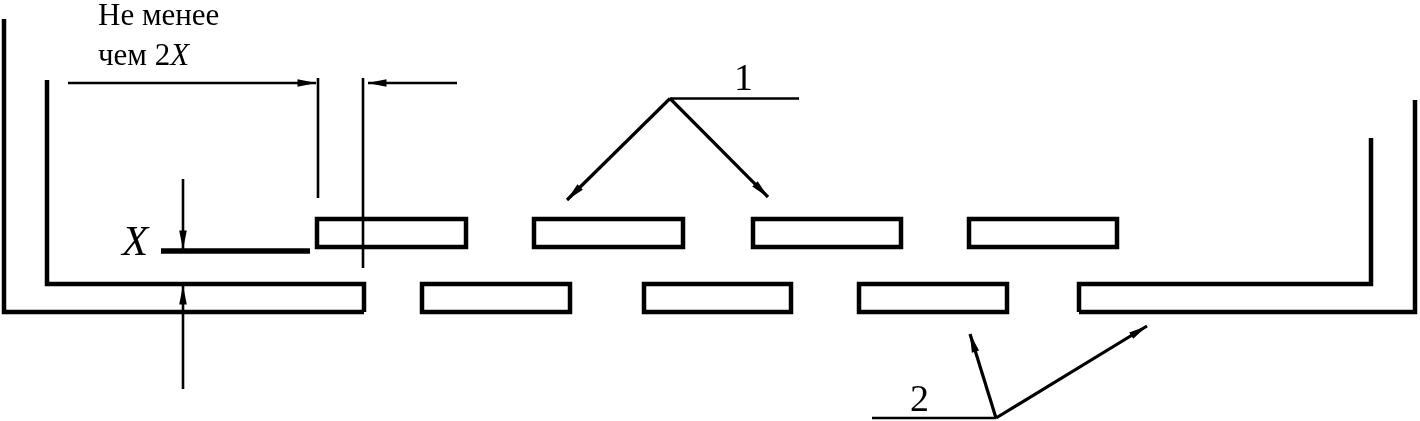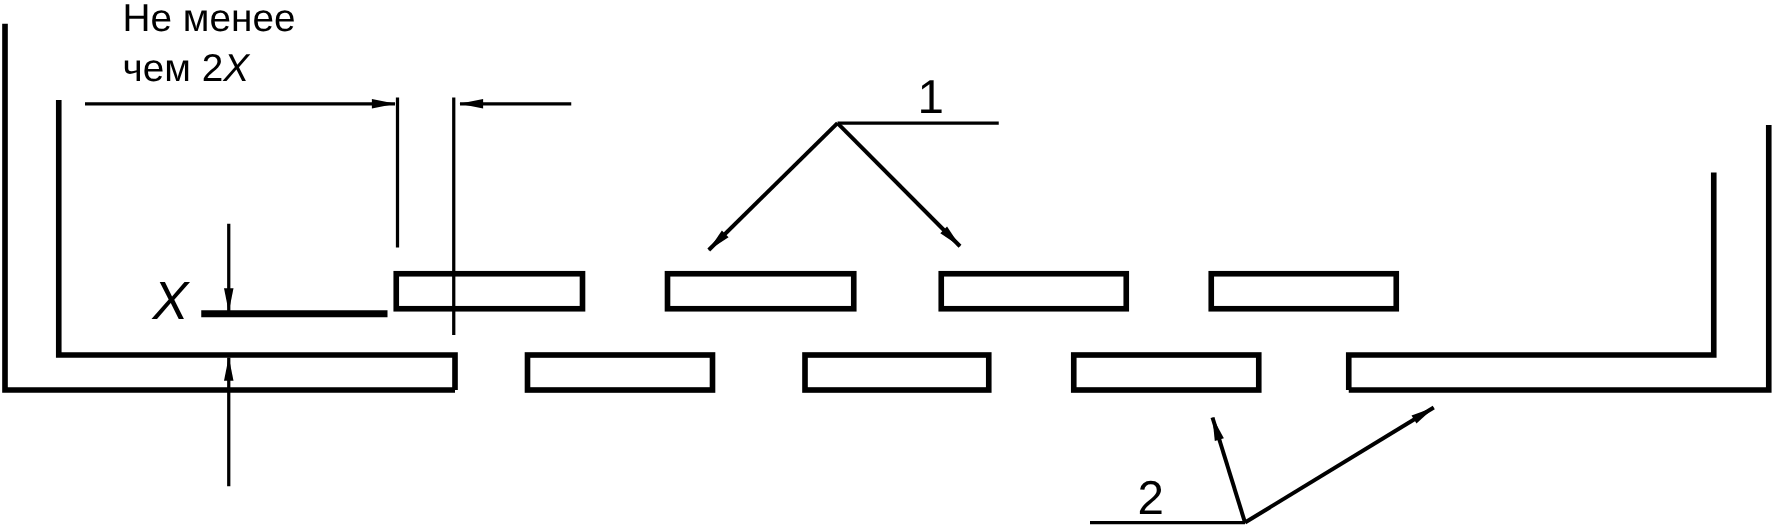--- a/index.html
+++ b/index.html
@@ -5,21 +5,21 @@
   html, body {
     margin: 0;
     padding: 0;
     background: #ffffff;
   }
   .figure-wrap {
     position: relative;
     width: 1420px;
     height: 421px;
     background: #ffffff;
-    font-family: Liberation Sans, sans-serif;
+    font-family: Liberation Serif, serif;
   }
   svg { display: block; }
   .struct { stroke: #000000; stroke-width: 4.5; fill: none; stroke-linejoin: miter; }
   .dim    { stroke: #000000; stroke-width: 2.6; fill: none; }
   .leader { stroke: #000000; stroke-width: 3.2; fill: none; }
   .thick  { stroke: #000000; stroke-width: 5.5; fill: none; }
   .lbl    { fill: #000000; }
 </style>
 </head>
 <body>

